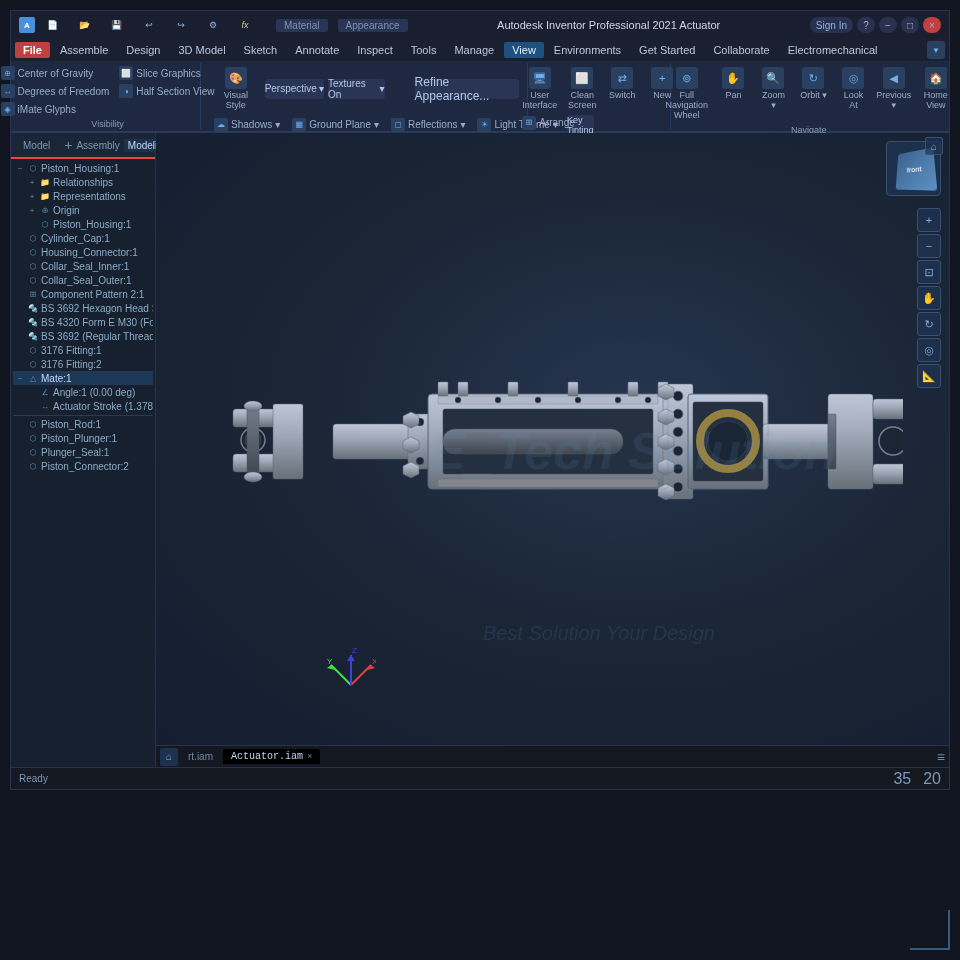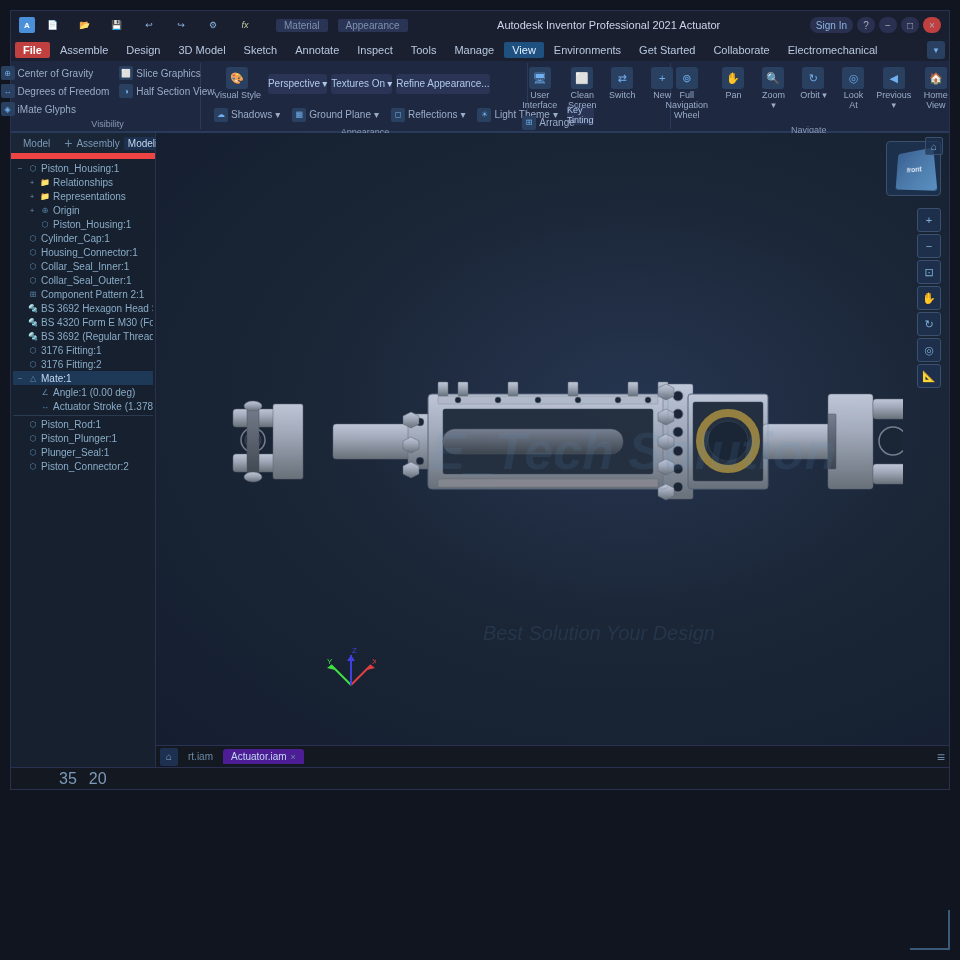--- a/index.html
+++ b/index.html
@@ -204,21 +204,21 @@
       flex-shrink: 0;
       border-right: 1px solid #2a3050;
     }
     .panel-header {
       height: 26px;
       background: #1a2535;
       display: flex;
       align-items: center;
       padding: 0 6px;
       gap: 4px;
-      border-bottom: 6px solid #ef4444;
+      border-bottom: 2px solid #ef4444;
     }
     .panel-tab {
       font-size: 10px;
       color: #7a9ab8;
       cursor: pointer;
       padding: 2px 6px;
       border-radius: 2px;
     }
     .panel-icon-btn {
       margin-left: auto;
@@ -394,22 +394,23 @@
     .vp-tab {
       display: flex;
       align-items: center;
       gap: 4px;
       padding: 2px 8px;
       font-size: 10px;
       cursor: pointer;
       border-radius: 3px 3px 0 0;
     }
     .vp-tab.active {
-      background: #4c1d95;
+      background: #000000;
       color: #c0d8f0;
+      font-family: Liberation Mono, monospace;
     }
     .vp-tab.inactive { color: #6a8aa8; justify-content: center; }
     .vp-tab-close {
       font-size: 9px;
       color: #6a8aa8;
       cursor: pointer;
     }
 
     
     .home-icon-tab {
@@ -551,21 +552,21 @@
           <div class="ribbon-btn">
             <div class="ribbon-icon">🎨</div>
             <span class="ribbon-btn-label">Visual Style</span>
           </div>
           <div class="ribbon-dropdown">
             <span>Perspective</span> ▾
           </div>
           <div class="ribbon-dropdown">
             <span>Textures On</span> ▾
           </div>
-          <div class="ribbon-dropdown" style="font-size:10px;">
+          <div class="ribbon-dropdown" style="font-size:12px;margin-left:26px;">
             <span>Refine Appearance...</span>
           </div>
         </div>
         <div style="display:flex;gap:6px;align-items:center;">
           <div class="ribbon-small-btn">
             <div class="small-icon">☁</div>
             <span>Shadows</span> ▾
           </div>
           <div class="ribbon-small-btn">
             <div class="small-icon">▦</div>
@@ -967,19 +968,20 @@
         </div>
         <div style="margin-left:auto;display:flex;align-items:center;gap:4px;">
           <div style="font-size:14px;color:#6a8aa8;cursor:pointer;">≡</div>
         </div>
       </div>
 
     </div>
   </div>
 
   <div class="status-bar">
+    <span class="status-text">Ready</span>
     <div class="status-coords">
       <span>35</span>
       <span>20</span>
     </div>
   </div>
 
 </div>
 
 </body></html>

